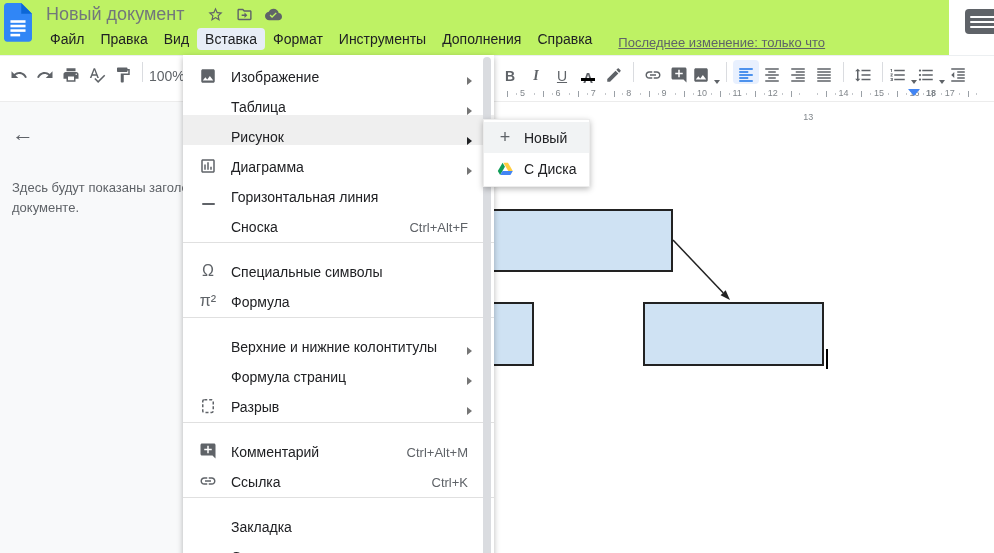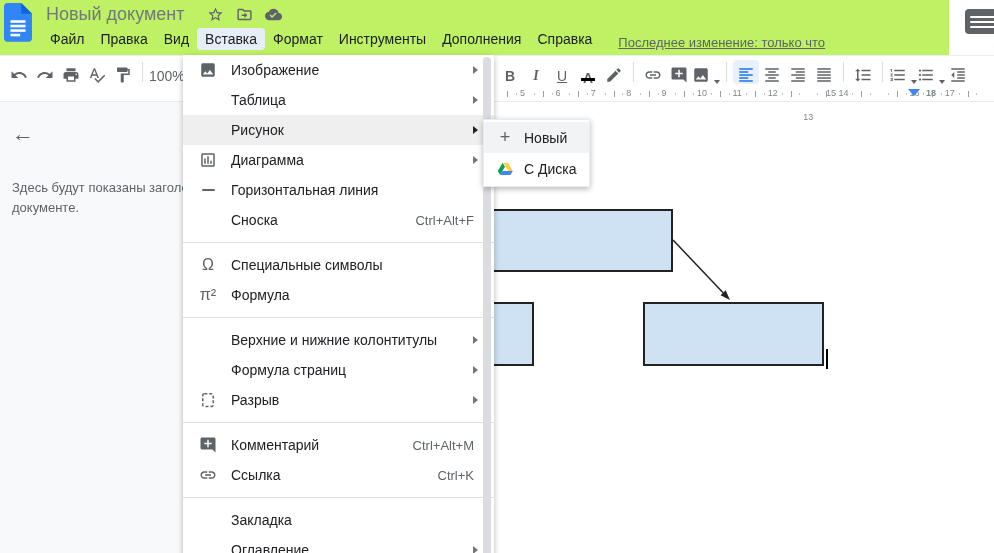--- a/index.html
+++ b/index.html
@@ -51,21 +51,21 @@
   .back{position:absolute;left:12px;top:22px;font-size:22px;color:#5f6368;line-height:20px;cursor:default}
   .outline-text{position:absolute;left:12px;top:76px;width:172px;font-size:13px;line-height:20px;color:#5f6368;
                 overflow:hidden;white-space:nowrap}
   .doc-area{position:absolute;left:186px;top:102px;right:0;bottom:0;background:#fff;z-index:0}
   .shape{position:absolute;background:#cfe2f3;border:2px solid #222;box-sizing:border-box;z-index:1}
   .cursor-bar{position:absolute;width:2px;background:#000;z-index:1}
   #conn-svg{position:absolute;left:0;top:0;z-index:1;pointer-events:none}
   
   .menu{position:absolute;left:183px;top:55px;width:311px;height:512px;background:#fff;z-index:5;
         box-shadow:0 2px 6px rgba(0,0,0,.28);box-sizing:border-box}
-  .menu-item{height:30px;display:flex;align-items:center;padding:0 16px 0 14px;font-size:14px;color:#202124;cursor:default}
+  .menu-item{height:30px;display:flex;align-items:flex-end;padding:0 22px 0 14px;font-size:14px;color:#202124;cursor:default}
   .menu-item.hl{background:#efefef}
   .mi-icon{width:22px;margin-right:12px;display:flex;justify-content:center;align-items:center;color:#5f6368;font-size:16px}
   .mi-icon svg{width:18px;height:18px}
   .mi-fill{flex:1}
   .mi-short{color:#5f6368;font-size:13px;margin-right:4px}
   .mi-arrow{border-left:5px solid #757575;border-top:4px solid transparent;border-bottom:4px solid transparent;margin-left:8px}
   .mi-arrow.dark{border-left-color:#202124}
   .menu-sep{height:1px;background:#e0e0e0;margin:7px 0}
   .menu-scroll{position:absolute;right:3px;top:2px;width:8px;height:506px;background:#dadce0;border-radius:4px}
   
@@ -334,21 +334,21 @@
     <i class="rtick" style="left: 790.5px;"></i>
     <i class="rdot" style="left: 799.35px;"></i>
     <i class="rnum" style="left: 803.2px; margin-top: 24px;">13</i>
     <i class="rdot" style="left: 817.05px;"></i>
     <i class="rtick" style="left: 825.9px;"></i>
     <i class="rdot" style="left: 834.75px;"></i>
     <i class="rnum" style="left: 838.6px;">14</i>
     <i class="rdot" style="left: 852.45px;"></i>
     <i class="rtick" style="left: 861.3px;"></i>
     <i class="rdot" style="left: 870.15px;"></i>
-    <i class="rnum" style="left: 826px;">15</i>
+    <i class="rnum" style="left: 874px;">15</i>
     <i class="rdot" style="left: 887.85px;"></i>
     <i class="rtick" style="left: 896.7px;"></i>
     <i class="rdot" style="left: 905.55px;"></i>
     <i class="rnum" style="left: 909.4px;">16</i>
     <i class="rdot" style="left: 923.25px;"></i>
     <i class="rtick" style="left: 932.1px;"></i>
     <i class="rdot" style="left: 940.95px;"></i>
     <i class="rnum" style="left: 944.8px;">17</i>
     <i class="rdot" style="left: 958.65px;"></i>
     <i class="rtick" style="left: 967.5px;"></i>

